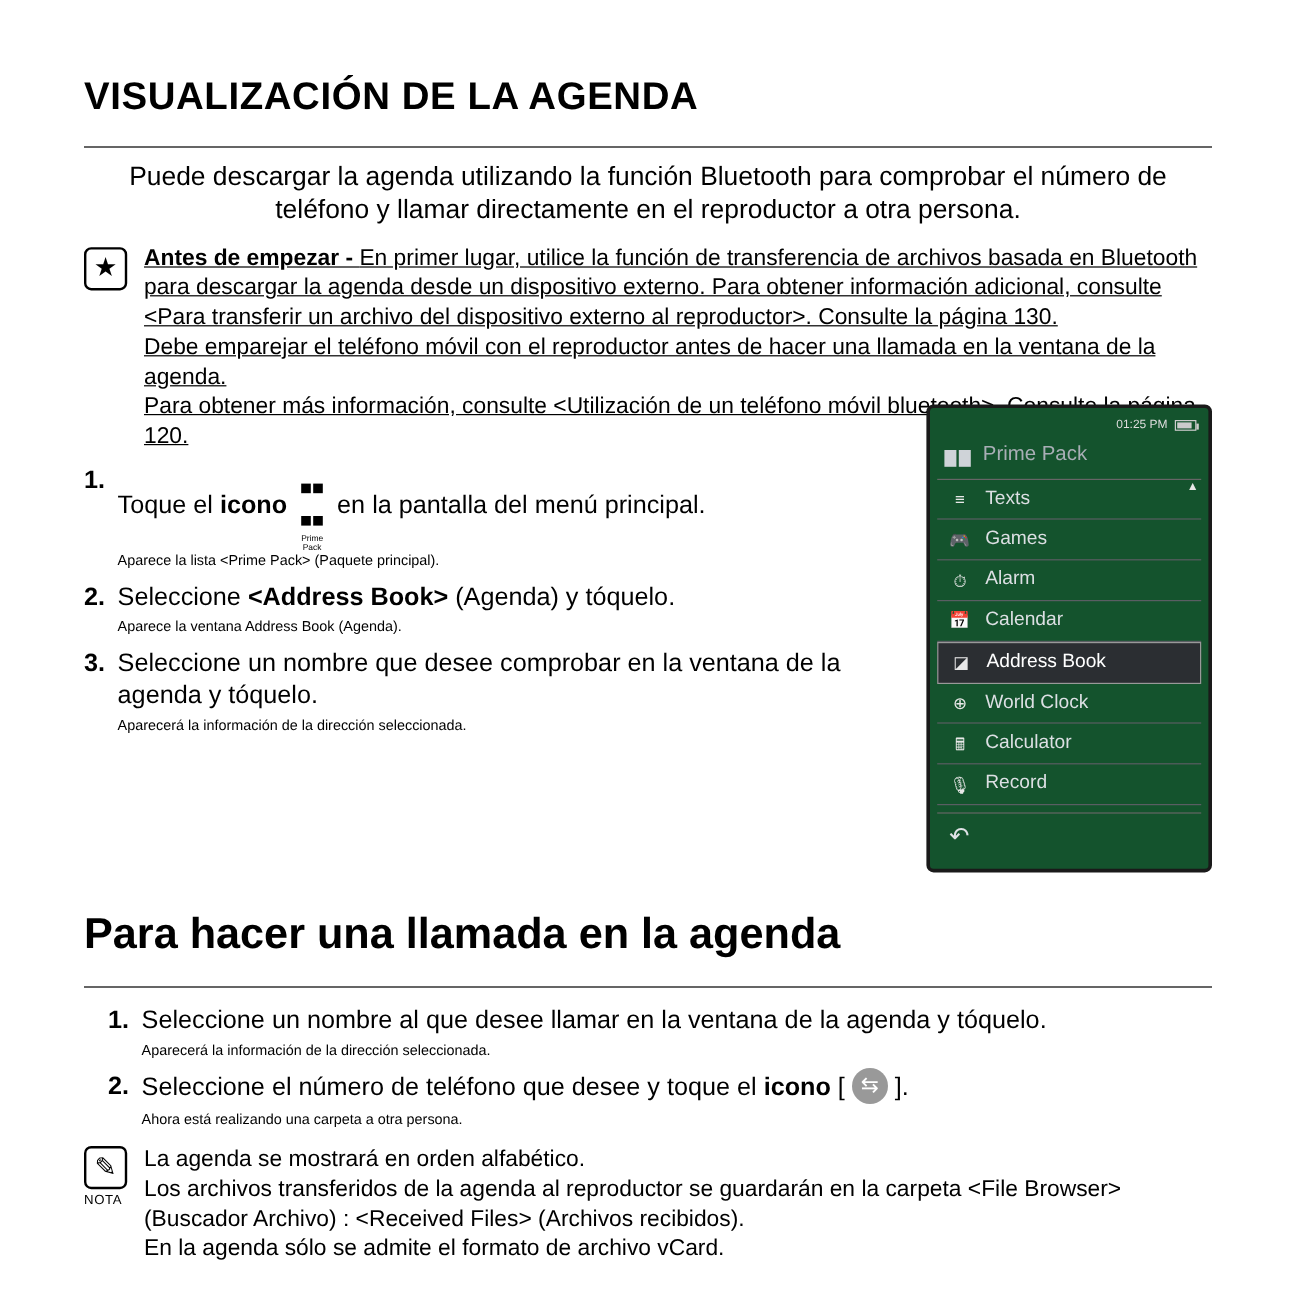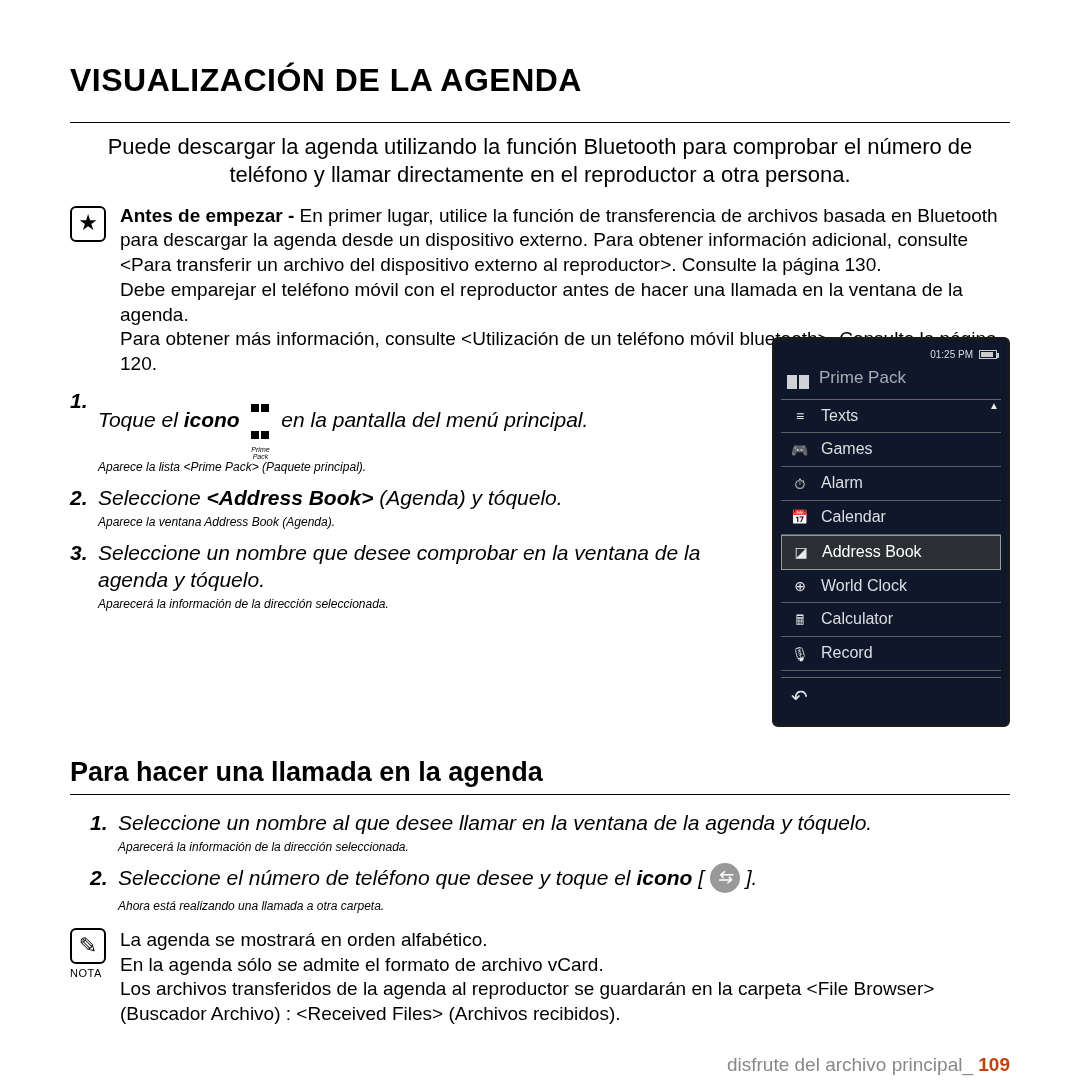--- a/index.html
+++ b/index.html
@@ -35,20 +35,21 @@
     width: 36px; height: 36px;
     border: 2px solid #000;
     border-radius: 6px;
     display: flex; align-items: center; justify-content: center;
     font-size: 22px;
     margin-top: 2px;
   }
   .note-body {
     font-size: 19px;
     flex: 1;
+    text-decoration: underline;
   }
   .note-body .extra {
     font-size: 19px;
   }
   .main-row {
     display: flex;
     gap: 20px;
   }
   .steps-col {
     flex: 1;
@@ -56,21 +57,20 @@
   ol.steps {
     list-style: none;
     counter-reset: st;
   }
   ol.steps > li {
     counter-increment: st;
     font-size: 21px;
     margin-bottom: 8px;
     position: relative;
     padding-left: 28px;
-    font-style: italic;
   }
   ol.steps > li::before {
     content: counter(st) ".";
     position: absolute;
     left: 0;
     font-weight: bold;
   }
   .sub {
     font-size: 12px;
     margin-top: 4px;
@@ -91,24 +91,24 @@
     background: #000;
     margin: 0 1px;
   }
   .pp-icon .lbl {
     font-size: 7px;
     display: block;
     line-height: 1;
     margin-top: 1px;
   }
   h2 {
-    font-size: 27px;
+    font-size: 36px;
     font-weight: bold;
     border-bottom: 1.5px solid #000;
-    padding-bottom: 4px;
+    padding-bottom: 20px;
     margin-top: 28px;
     margin-bottom: 14px;
   }
   .section2 ol.steps > li { padding-left: 48px; }
   .section2 ol.steps > li::before { left: 20px; }
   .call-icon {
     display:inline-flex;
     width:30px;height:30px;
     background:#999;
     border-radius:50%;
@@ -134,21 +134,21 @@
     font-size:19px;
     color:#888;
     margin-top:26px;
   }
   .footer .pg { color:#c2410c; font-weight:bold; }
 
   
   .device {
     flex: 0 0 auto;
     width: 238px;
-    background:#0f172a;
+    background:#14532d;
     border:3px solid #1a1a1a;
     border-radius:6px;
     padding:6px 6px 8px 6px;
     color:#e8e8e8;
     font-size:15px;
     margin-top:-50px;
   }
   .dev-status {
     display:flex; justify-content:flex-end; gap:6px;
     font-size:10px; color:#ddd;
@@ -304,32 +304,32 @@
 <h2>Para hacer una llamada en la agenda</h2>
 
 <div class="section2">
 <ol class="steps">
   <li>
     <span>Seleccione un nombre al que desee llamar en la ventana de la agenda y tóquelo.</span>
     <div class="sub">Aparecerá la información de la dirección seleccionada.</div>
   </li>
   <li>
     <span>Seleccione el número de teléfono que desee y toque el </span><strong>icono</strong><span> [ </span><span class="call-icon">⇆</span><span> ].</span>
-    <div class="sub">Ahora está realizando una llamada a otra carpeta.</div>
+    <div class="sub">Ahora está realizando una carpeta a otra persona.</div>
   </li>
 </ol>
 </div>
 
 <div class="nota-row">
   <div>
     <div class="nota-box">✎</div>
     <div class="nota-label">NOTA</div>
   </div>
   <div class="nota-body">
     <div>La agenda se mostrará en orden alfabético.</div>
+    <div>Los archivos transferidos de la agenda al reproductor se guardarán en la carpeta &lt;File Browser&gt; (Buscador Archivo)  :  &lt;Received Files&gt; (Archivos recibidos).</div>
     <div>En la agenda sólo se admite el formato de archivo vCard.</div>
-    <div>Los archivos transferidos de la agenda al reproductor se guardarán en la carpeta &lt;File Browser&gt; (Buscador Archivo)  :  &lt;Received Files&gt; (Archivos recibidos).</div>
   </div>
 </div>
 
 <div class="footer">
   <span>disfrute del archivo principal_ </span><span class="pg">109</span>
 </div>
 
 </body></html>

